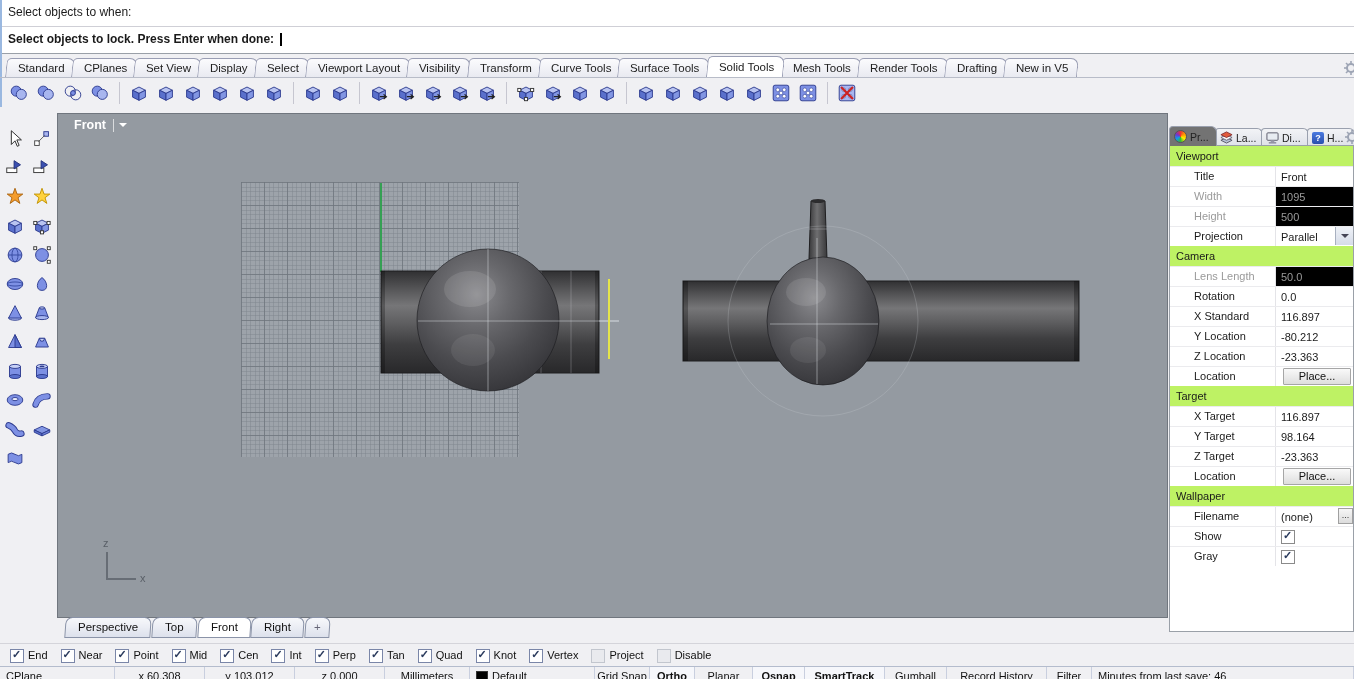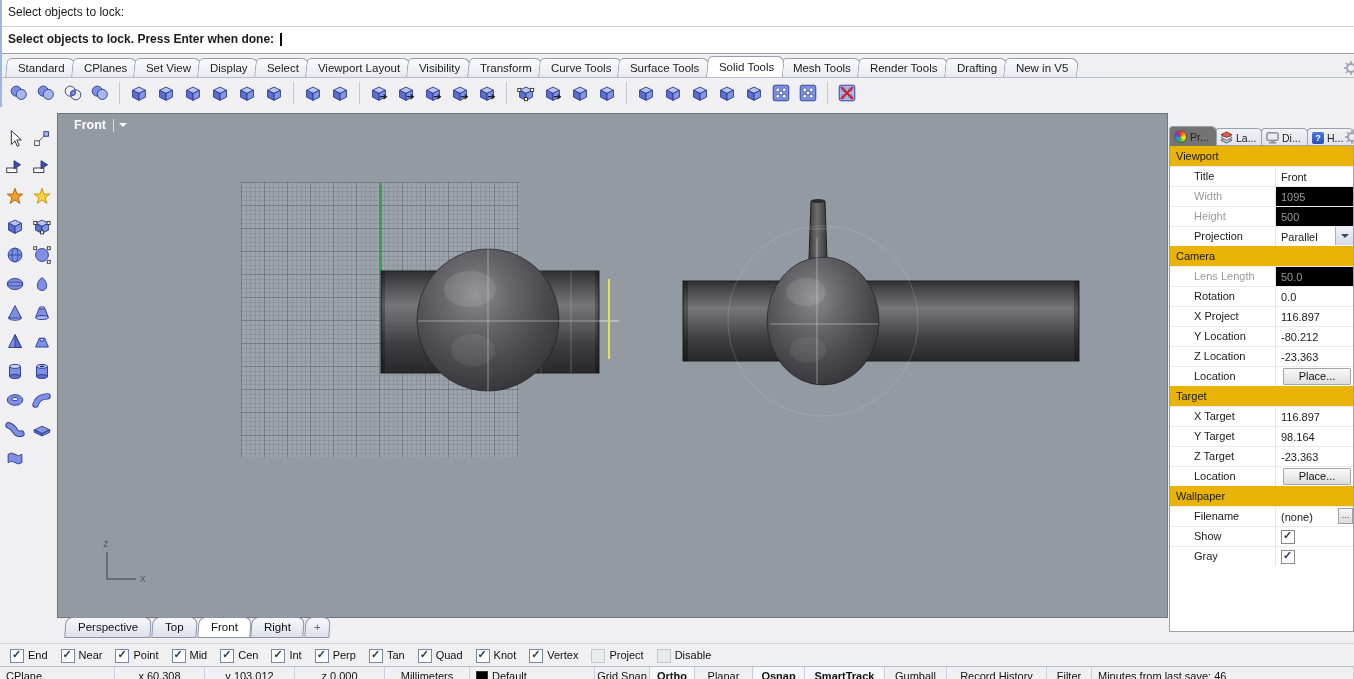--- a/index.html
+++ b/index.html
@@ -66,21 +66,21 @@
   .ptab{width:40px;height:17px;display:flex;align-items:center;gap:3px;padding:0 2px 0 4px;
         font-size:10.5px;color:#222;background:linear-gradient(#f2f3f6,#dfe2e9);
         border:1px solid #9aa0ae;border-bottom:none;border-radius:4px 6px 0 0;margin-right:-2px}
   .ptab.active{background:#737373;height:19px;z-index:4}
   .pt-wheel{width:11px;height:11px;border-radius:50%;border:1px solid #555;flex:none;
             background:conic-gradient(#e33,#f90,#fe0,#3b3,#19e,#73c,#e33)}
   .pt-help{width:12px;height:12px;flex:none;border-radius:2px;background:linear-gradient(#4a7ae0,#2a4fae);
            color:#fff;font-size:9px;font-weight:bold;text-align:center;line-height:12px}
   #panel{position:absolute;left:1169px;top:145px;width:185px;height:487px;background:#fff;
          border:1px solid #9aa0a8;box-sizing:border-box;overflow:hidden}
-  .psec{height:20px;line-height:20px;padding-left:6px;font-size:11px;color:#1a1a1a;background:#eab308}
+  .psec{height:20px;line-height:20px;padding-left:6px;font-size:11px;color:#1a1a1a;background:#bef264}
   .prow{height:19px;display:flex;border-top:1px solid #ebebee;font-size:11px}
   .plab{width:81px;padding-left:24px;line-height:18px;color:#1a1a1a;flex:none}
   .pval{flex:1;border-left:1px solid #e4e4e8;display:flex;align-items:center;position:relative;
         padding-left:5px;background:#fff}
   .prow.dis .plab{color:#9a9a9a}
   .prow.dis .pval{background:#000000;color:#9a9a9a}
   .pvt{line-height:18px;white-space:nowrap}
   .pdrop{position:absolute;right:0;top:0;width:17px;height:18px;background:linear-gradient(#eef1f7,#d6dce8);
          border-left:1px solid #a8b0c0;display:flex;align-items:center;justify-content:center}
   .pdrop::after{content:"";width:0;height:0;border:4px solid transparent;border-top-color:#445;margin-top:4px}
@@ -106,21 +106,21 @@
   .scell.center{justify-content:center}
   .scell.bold{font-weight:bold;background:#f6f7fb}
   .swatch{width:10px;height:10px;background:#000;border:1px solid #333;margin-top:1px;flex:none}
 </style>
 </head>
 <body>
 
 <div id="edge-left"></div>
 
 <div class="cmd" id="cmd1" style="top:0">
-  <span>Select objects to lock:</span>
+  <span>Select objects to when:</span>
 </div>
 <div class="cmd" id="cmd2">
   <span>Select objects to lock. Press Enter when done:</span>
   <span class="caret"></span>
 </div>
 
 <div id="tabbar">
     <div class="mtab"><span>Standard</span></div>
     <div class="mtab"><span>CPlanes</span></div>
     <div class="mtab"><span>Set View</span></div>
@@ -687,21 +687,21 @@
         <span class="pvt">50.0</span>
       </div>
     </div>
     <div class="prow">
       <div class="plab">Rotation</div>
       <div class="pval">
         <span class="pvt">0.0</span>
       </div>
     </div>
     <div class="prow">
-      <div class="plab">X Project</div>
+      <div class="plab">X Standard</div>
       <div class="pval">
         <span class="pvt">116.897</span>
       </div>
     </div>
     <div class="prow">
       <div class="plab">Y Location</div>
       <div class="pval">
         <span class="pvt">-80.212</span>
       </div>
     </div>

